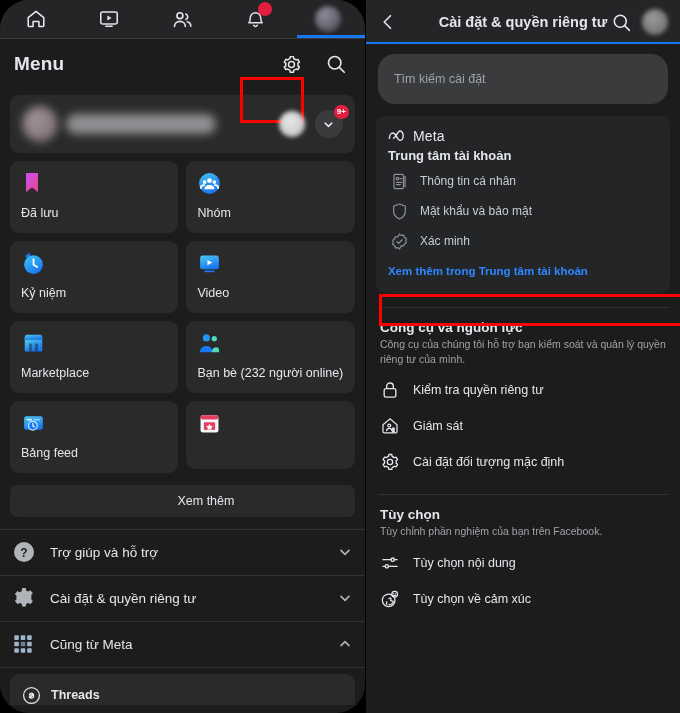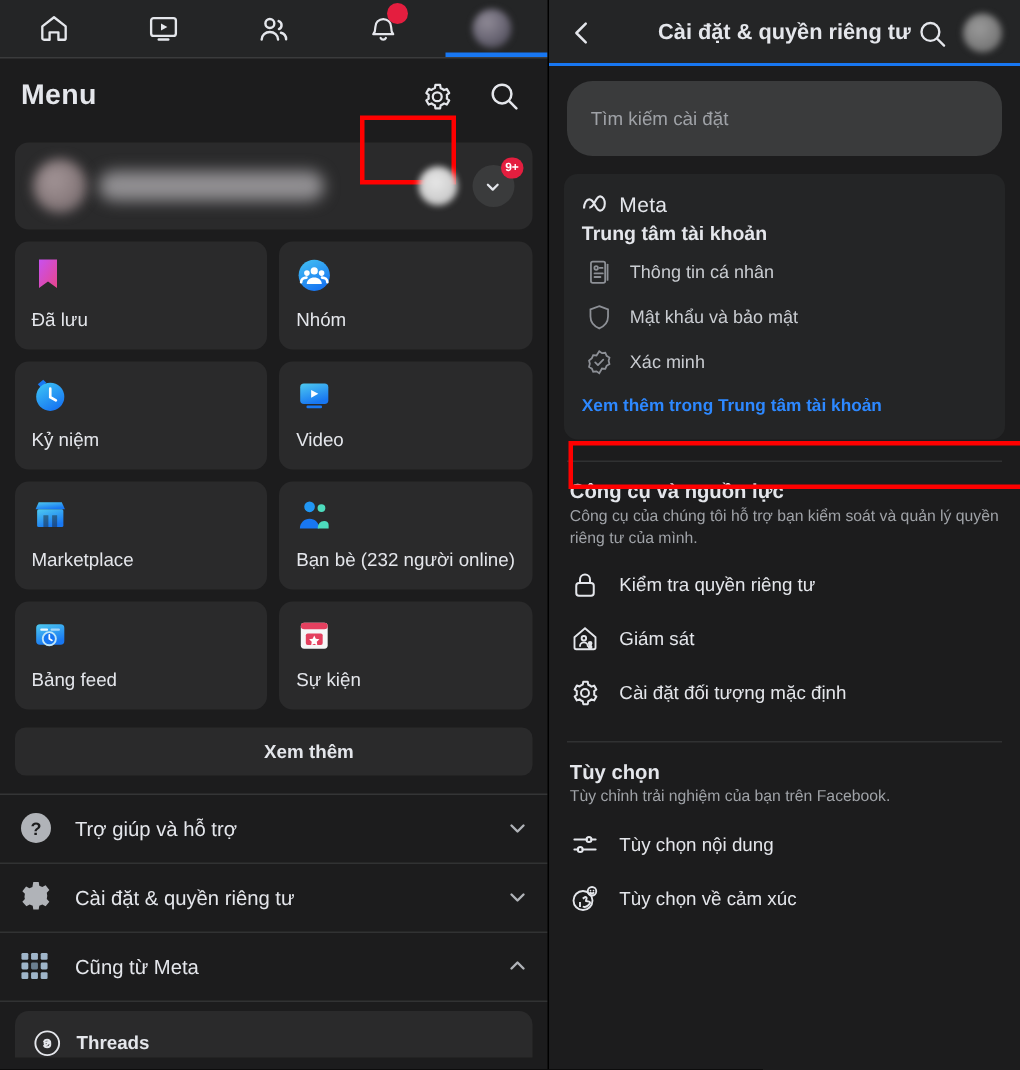--- a/index.html
+++ b/index.html
@@ -11,20 +11,21 @@
   }
   .screen { display: flex; width: 680px; height: 713px; }
 
   
   .left {
     width: 396px; height: 713px;
     background: #1c1c1d;
     position: relative;
     overflow: hidden;
     border-right: 1px solid #000;
+    border-radius: 29px;
   }
   .topnav {
     height: 38px;
     background: #242526;
     display: flex; align-items: center;
     position: relative;
   }
   .topnav-item {
     flex: 1; display: flex; align-items: center; justify-content: center;
     height: 38px; position: relative;
@@ -112,21 +113,21 @@
     padding: 10px 11px 11px;
     min-height: 68px;
   }
   .tile-icon { height: 26px; margin-bottom: 8px; }
   .tile-label { font-size: 12.5px; color: #e4e6eb; line-height: 1.35; }
 
   .xemthem {
     margin-top: 12px;
     background: #2a2a2b; border-radius: 7px;
     height: 32px; display: flex; align-items: center; justify-content: center;
-    font-size: 12.5px; color: #e4e6eb; font-weight: 700; padding-left: 47px;
+    font-size: 12.5px; color: #e4e6eb; font-weight: 400; padding-left: 47px;
   }
   .divider-thick { height: 1px; background: #343536; margin: 12px 0 0 0; }
 
   .list-row {
     display: flex; align-items: center;
     height: 46px; padding: 0 12px;
     border-bottom: 1px solid #313233;
   }
   .list-row-icon { width: 30px; display: flex; align-items: center; }
   .list-row-label { font-size: 13.5px; color: #e4e6eb; margin-left: 8px; }
@@ -409,21 +410,20 @@
           </div>
           <div class="tile">
             <div class="tile-icon">
               <svg class="icn" width="25" height="25" viewBox="0 0 24 24">
                 <rect x="3.4" y="4" width="17.2" height="16.6" rx="2.2" fill="#f5f6f7"></rect>
                 <rect x="3.4" y="4" width="17.2" height="4.2" rx="2.2" fill="#e4405f"></rect>
                 <rect x="6.6" y="10.8" width="10.8" height="7.4" rx="1.2" fill="#e4405f"></rect>
                 <path d="M12 12.2l1 2.1 2.3.3-1.7 1.6.4 2.3-2-1.1-2 1.1.4-2.3-1.7-1.6 2.3-.3z" fill="#fff"></path>
               </svg>
             </div>
-            <div class="tile-label">Sự kiện</div>
           </div>
         </div>
       </div>
 
       <div class="xemthem">Xem thêm</div>
     </div>
 
     <div class="divider-thick"></div>
 
     <div class="list-row">
@@ -603,21 +603,21 @@
           </svg>
         </span>
         <span class="sect-item-label">Cài đặt đối tượng mặc định</span>
       </div>
     </div>
 
     <div class="sect-divider"></div>
 
     <div class="section">
       <div class="sect-title">Tùy chọn</div>
-      <div class="sect-desc">Tùy chỉnh trải nghiệm của bạn trên Facebook.</div>
+      <div class="sect-desc">Tùy chỉnh phần nghiệm của bạn trên Facebook.</div>
 
       <div class="sect-item">
         <span>
           <svg class="icn" width="20" height="20" viewBox="0 0 24 24" fill="none" stroke="#e4e6eb" stroke-width="1.6" stroke-linecap="round">
             <path d="M3.5 8h10M17 8h3.5"></path>
               <circle cx="15.2" cy="8" r="2"></circle>
             <path d="M3.5 16h3M10 16h10.5"></path>
               <circle cx="8.2" cy="16" r="2"></circle>
           </svg>
         </span>

